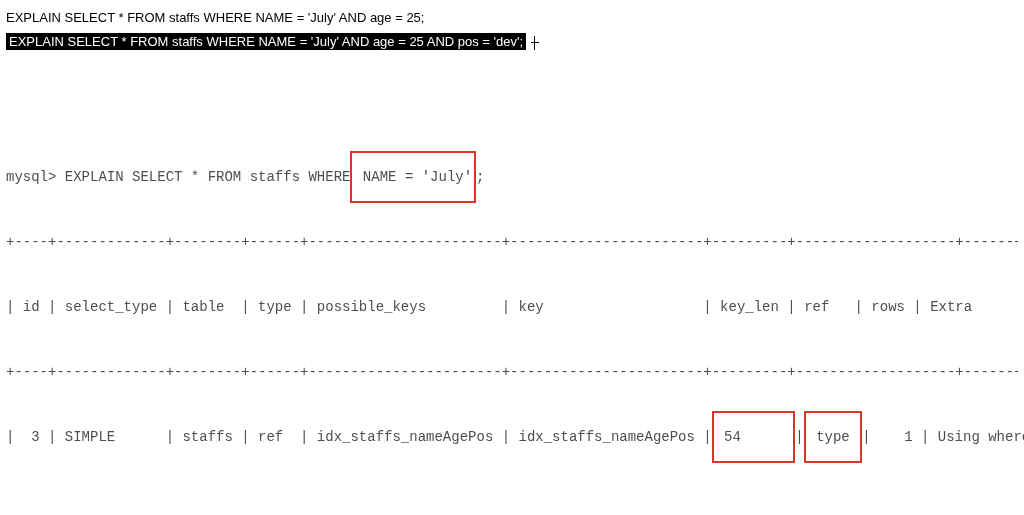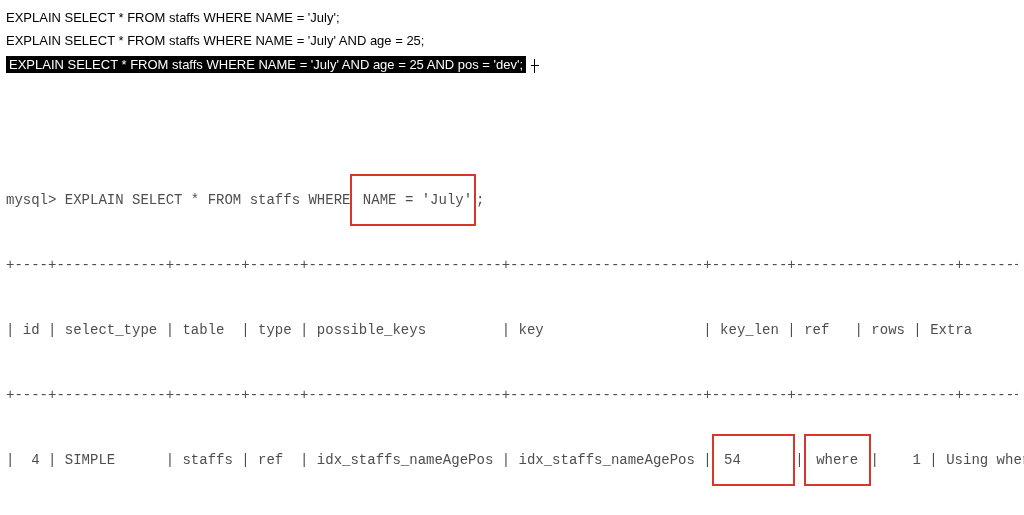--- a/index.html
+++ b/index.html
@@ -56,36 +56,35 @@
     overflow: hidden;
     white-space: pre;
   }
   
   .row { white-space: pre; }
 </style>
 </head>
 <body>
 
 <div class="queries">
-  <div class="query-line">EXPLAIN SELECT * FROM staffs WHERE NAME = 'July';</div>
   <div class="query-line">EXPLAIN SELECT * FROM staffs WHERE NAME = 'July' AND age = 25;</div>
   <div class="query-line">
     <span class="hl">EXPLAIN SELECT * FROM staffs WHERE NAME = 'July' AND age = 25 AND pos = 'dev';</span>
     <span class="cursor"></span>
   </div>
 </div>
 
 <div class="term">
 
   
   <div class="prompt-line row"><span>mysql&gt; EXPLAIN SELECT * FROM staffs WHERE</span><span class="redbox"> NAME = 'July'</span><span>;</span></div>
   <div class="sep">+----+-------------+--------+------+-----------------------+-----------------------+---------+-------------------+------+-------------+</div>
   <div class="row"><span>| id | select_type | table  | type | possible_keys         | key                   | key_len | ref   </span><span>| rows | Extra       |</span></div>
   <div class="sep">+----+-------------+--------+------+-----------------------+-----------------------+---------+-------------------+------+-------------+</div>
-  <div class="row"><span>|  4 | SIMPLE      | staffs | ref  | idx_staffs_nameAgePos | idx_staffs_nameAgePos |</span><span class="redbox"> 54      </span><span>|</span><span class="redbox"> where </span><span>|    1 | Using where |</span></div>
+  <div class="row"><span>|  3 | SIMPLE      | staffs | ref  | idx_staffs_nameAgePos | idx_staffs_nameAgePos |</span><span class="redbox"> 54      </span><span>|</span><span class="redbox"> type </span><span>|    1 | Using where |</span></div>
   
   
 
   
   
   
   
   
   
   

